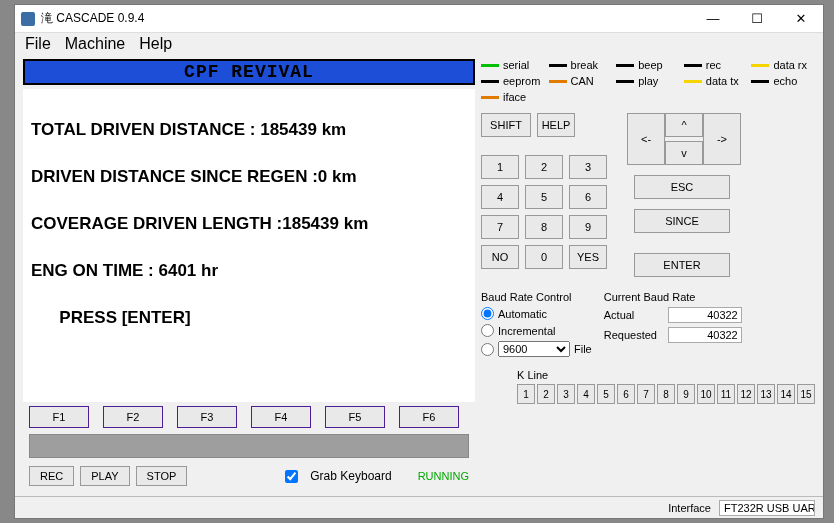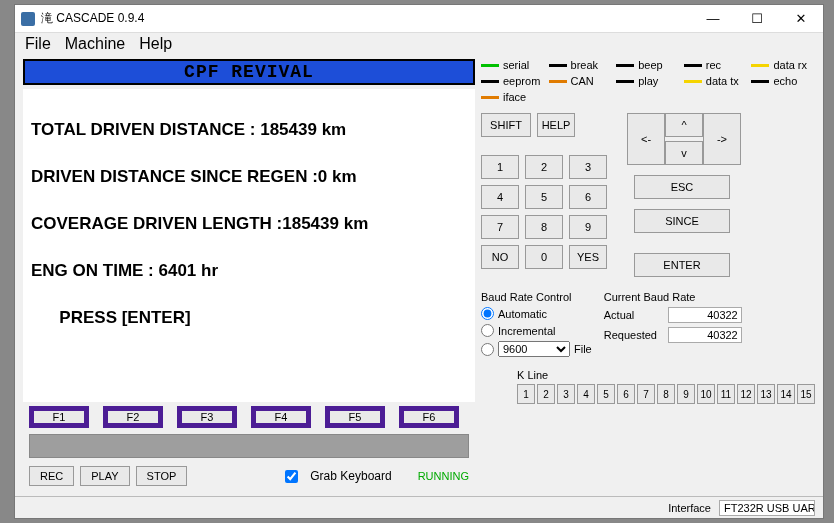--- a/index.html
+++ b/index.html
@@ -10,21 +10,21 @@
 .appicon { width: 14px; height: 14px; background: #3a6ea5; border-radius: 2px; display:inline-block;}
 .titlebar-btns { display: flex; }
 .tbtn { width: 44px; height: 28px; display:flex; align-items:center; justify-content:center; font-size:13px; cursor:pointer;}
 .menubar { height: 22px; display:flex; align-items:center; gap:14px; padding: 0 10px; font-size: 16px; }
 .menubar span { cursor:pointer; }
 .content { flex:1; display:flex; padding: 4px 8px 6px 8px; gap: 6px; }
 .left { width: 478px; display:flex; flex-direction:column; }
 .banner { border: 2px solid #000; background:#1d4ed8; height: 26px; display:flex; align-items:center; justify-content:center; font-family: "Courier New", monospace; font-weight:bold; font-size:18px; letter-spacing:1px; }
 .terminal { flex:1; background:#fff; margin-top:4px; padding: 18px 8px; font-family:"Courier New", monospace; font-weight:bold; font-size:17px; line-height: 2.7; white-space:pre; overflow:hidden; }
 .fkeys { display:flex; gap: 14px; padding: 2px 6px; margin-top:2px;}
-.fkey { width: 60px; height: 22px; border:5px solid #4c1d95; background:#e9e9e9; font-size:11px; display:flex; align-items:center; justify-content:center; cursor:pointer;}
+.fkey { width: 60px; height: 22px; border:1px solid #4c1d95; background:#e9e9e9; font-size:11px; display:flex; align-items:center; justify-content:center; cursor:pointer;}
 .progress { height: 24px; background: #9e9e9e; margin: 4px 6px; border:1px solid #888;}
 .bottomrow { display:flex; align-items:center; padding: 4px 6px; gap: 6px; font-size:12px; }
 .btn { border:1px solid #999; background:#e9e9e9; padding: 3px 10px; font-size:11px; cursor:pointer; min-width:40px; text-align:center;}
 .chk { display:flex; align-items:center; gap:12px; margin-left:auto; font-size:12px;}
 .running { color:#0a0; font-weight:500; margin-left:20px; font-size:11px;}
 .right { flex:1; display:flex; flex-direction:column; font-size:12px; }
 .legend { display:grid; grid-template-columns: repeat(5, 1fr); row-gap:4px; column-gap:4px; padding:0 0 4px 0;}
 .leg { display:flex; align-items:center; gap:4px; font-size:11px;}
 .dash { width:18px; height:3px; display:inline-block;}
 .keypad-area { display:flex; gap:10px; margin-top:6px;}

